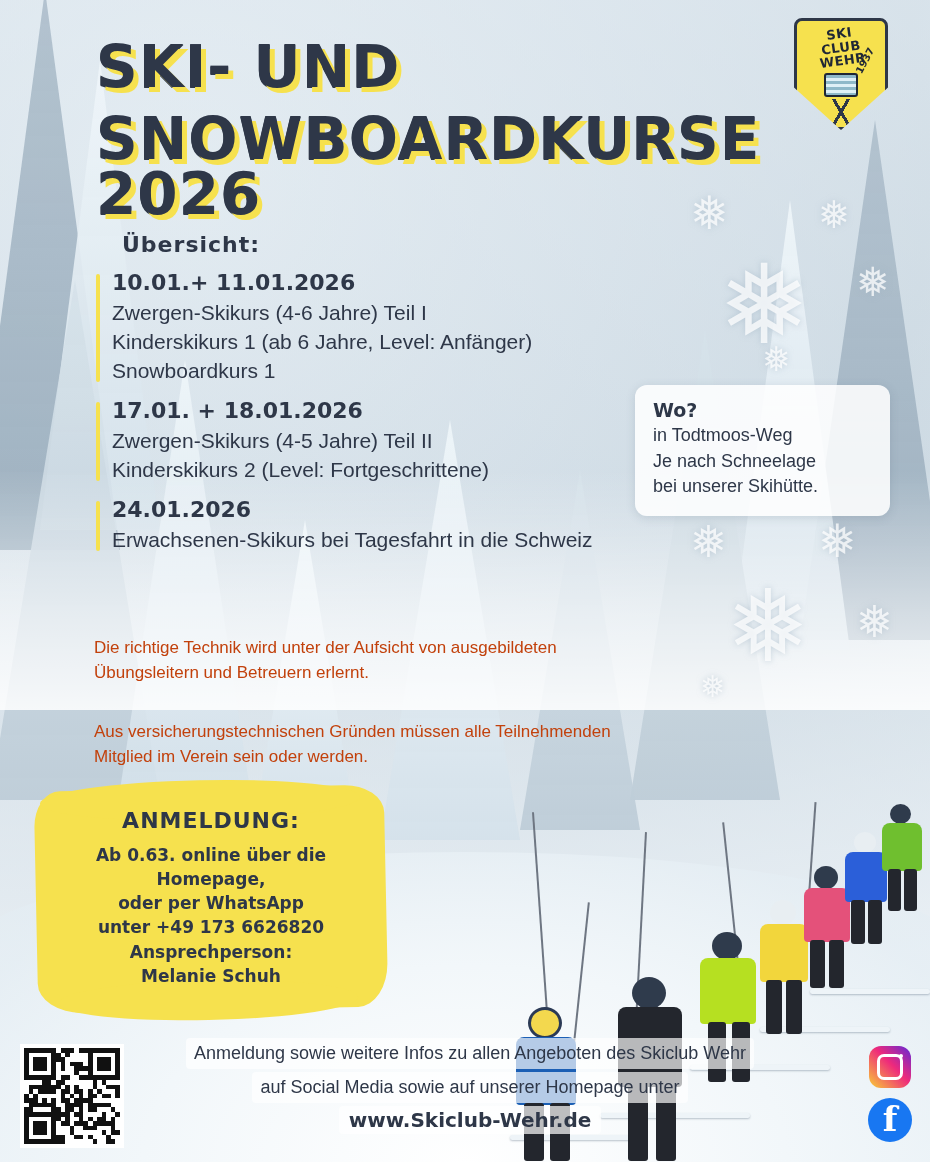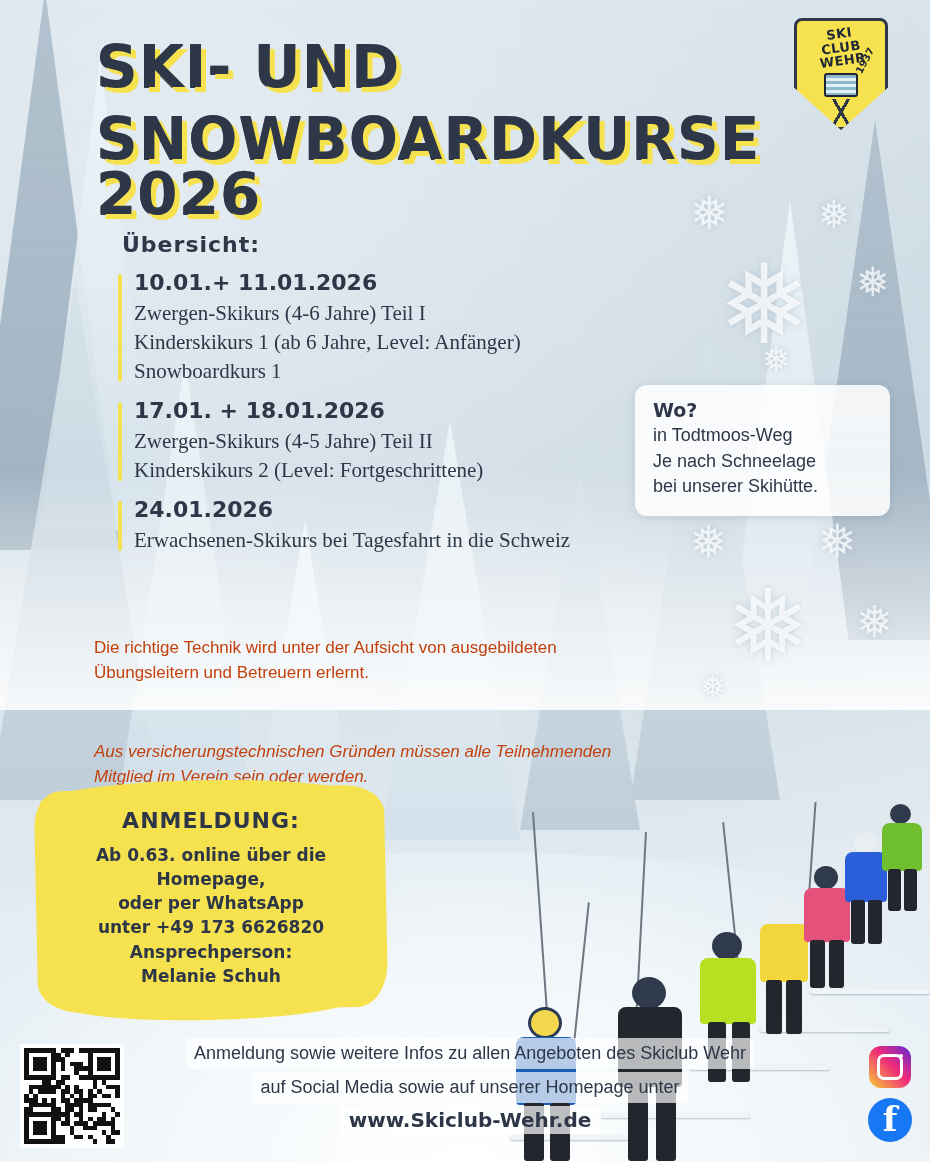--- a/index.html
+++ b/index.html
@@ -141,21 +141,21 @@
     left: 122px;
     top: 232px;
     font-family: "DejaVu Sans", sans-serif;
     font-weight: 700;
     font-size: 22px;
     color: #2e3748;
     letter-spacing: 1px;
   }
   .blocks {
     position: absolute;
-    left: 118px;
+    left: 96px;
     top: 270px;
     width: 620px;
   }
   .block {
     position: relative;
     padding-left: 16px;
     margin-bottom: 12px;
   }
   .block::before {
     content: "";
@@ -169,33 +169,32 @@
     font-family: "DejaVu Sans", sans-serif;
     font-weight: 700;
     font-size: 22px;
     color: #2e3748;
     margin-bottom: 4px;
   }
   .block-item {
     font-size: 21px;
     color: #2e3748;
     line-height: 1.38;
-    font-family: Liberation Serif, serif;
   }
 
   .note {
     position: absolute;
     left: 94px;
     font-size: 17px;
     color: #c2410c;
     line-height: 1.45;
     width: 540px;
   }
   .note.n1 { top: 636px; }
-  .note.n2 { top: 740px; font-style: italic; }
+  .note.n2 { top: 720px; }
 
   
   .wo-box {
     position: absolute;
     right: 40px;
     top: 385px;
     width: 255px;
     background: rgba(255,255,255,0.86);
     border-radius: 12px;
     padding: 14px 18px 16px 18px;

